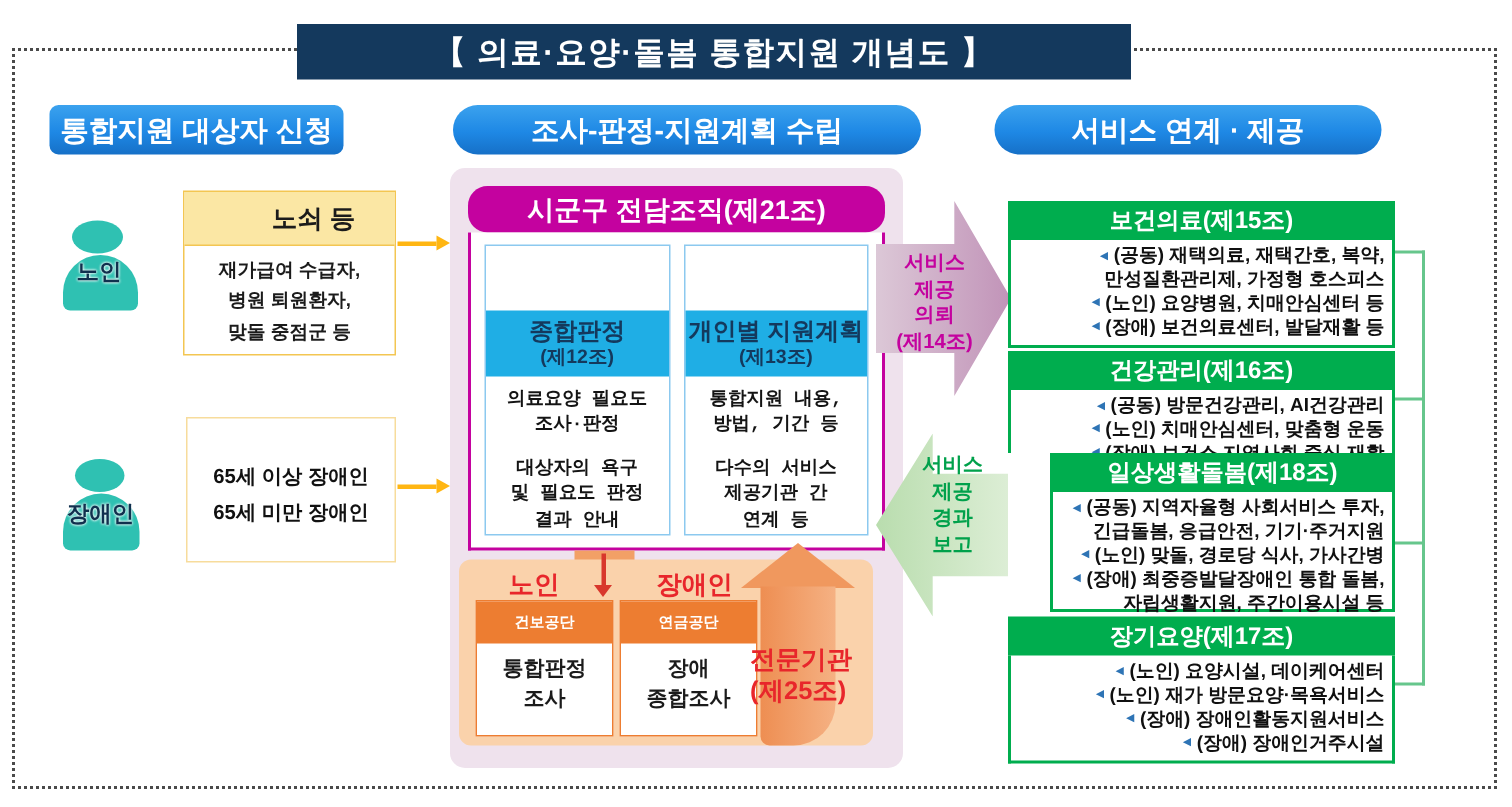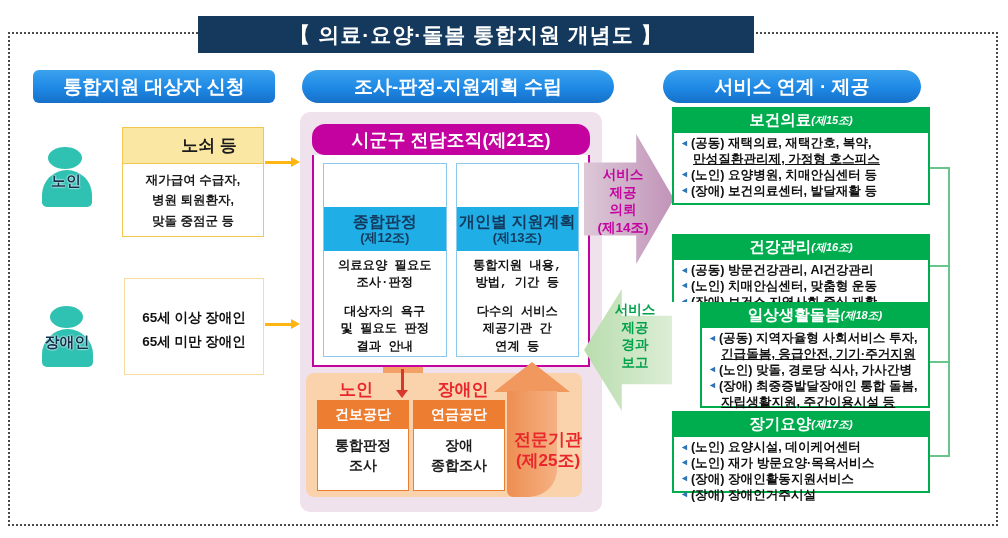--- a/index.html
+++ b/index.html
@@ -11,21 +11,21 @@
   
   #frame { left:8px; top:32px; width:990px; height:494px; border:2px dotted #4a4a4a; }
 
   
   #title { left:198px; top:16px; width:556px; height:37px; background:#14395D; color:#fff;
     font-size:21px; letter-spacing:1px; display:flex; align-items:center; justify-content:center; }
 
   
   .pill { color:#fff; font-size:19px; display:flex; align-items:center; justify-content:center;
     background:linear-gradient(180deg,#3BA2EE 0%,#1E88E5 55%,#1670C7 100%); }
-  #left-pill  { left:33px;  top:70px; width:242px; height:33px; border-radius:6px; }
+  #left-pill  { left:33px;  top:70px; width:196px; height:33px; border-radius:6px; }
   #mid-pill   { left:302px; top:70px; width:312px; height:33px; border-radius:17px; }
   #right-pill { left:663px; top:70px; width:258px; height:33px; border-radius:17px; }
 
   
   .head { background:#2FC1B2; border-radius:50%; }
   .torso { background:#2FC1B2; border-radius:26px 26px 5px 5px; }
   .person-label { color:#10304E; font-size:15px; text-align:center; text-shadow:0 0 2px #fff,0 0 2px #fff; }
 
   
   .ybox { background:#fff; border:1.5px solid #F3C652; text-align:center; }
@@ -56,49 +56,49 @@
 
   #band { left:383px; top:367px; width:40px; height:34px; background:#F2A066; }
   .vline { width:2.5px; background:#D8372C; }
   .vline::after { content:""; position:absolute; bottom:-8px; left:-5px;
     border-top:8px solid #D8372C; border-left:6px solid transparent; border-right:6px solid transparent; }
 
   #peach { left:306px; top:373px; width:276px; height:124px; background:#FAD2AB; border-radius:8px; }
   .red-label { color:#E8262B; font-size:17px; text-align:center; }
 
   .agency { width:92px; height:91px; border:1.5px solid #ED7D31; background:#fff; text-align:center; }
-  .agency-head { height:28px; background:#ED7D31; color:#fff; font-size:14px;
+  .agency-head { height:28px; background:#ED7D31; color:#fff; font-size:10px;
     display:flex; align-items:center; justify-content:center; }
   .agency-body { font-size:14px; line-height:1.4; padding-top:7px; color:#1b1b1b; }
 
   #up-head { left:494px; top:362px; width:0; height:0;
     border-left:38px solid transparent; border-right:38px solid transparent; border-bottom:30px solid #F0985E; }
   #up-shaft { left:507px; top:391px; width:50px; height:106px;
     background:linear-gradient(90deg,#EE8E52,#F5B183); border-radius:0 0 28px 6px; }
-  #expert { left:500px; top:429px; width:96px; color:#E8262B; font-size:17px; line-height:1.25; text-align:center; }
+  #expert { left:500px; top:429px; width:96px; color:#E8262B; font-size:17px; line-height:1.25; }
 
   
   #req-arrow { left:584px; top:134px; width:90px; height:130px;
     clip-path:polygon(0% 22%,58% 22%,58% 0%,100% 50%,58% 100%,58% 78%,0% 78%);
     background:linear-gradient(90deg,#DCC8D7,#C193B8); }
   #req-text { left:588px; top:166px; width:70px; color:#C4029F; font-size:13.5px; line-height:1.3; text-align:center; }
   #rep-arrow { left:584px; top:289px; width:90px; height:122px;
     clip-path:polygon(100% 22%,42% 22%,42% 0%,0% 50%,42% 100%,42% 78%,100% 78%);
     background:linear-gradient(270deg,#DDEED6,#B9DDAE); }
   #rep-text { left:600px; top:301px; width:70px; color:#00A14B; font-size:13.5px; line-height:1.3; text-align:center; }
 
   
   .rbox { left:672px; width:258px; background:#fff; }
   .rbox-head { height:26px; background:#00AD4E; color:#fff; display:flex; align-items:center; justify-content:center; }
   .rbox-title { font-size:15.5px; }
-  .rbox-law { font-size:11px;font-style:italic; }
+  .rbox-law { font-size:16px; }
   .rbox-body { border:2px solid #00AD4E; border-top:none; padding:3px 5px 0 6px;
     font-size:12.6px; line-height:1.27; color:#101010; }
-  .li { padding-left:13px; text-indent:-13px; white-space:nowrap; }
-  .li.cont { text-indent:0;text-decoration:underline; }
+  .li { padding-left:13px; text-indent:-13px; white-space:nowrap;text-align:right; }
+  .li.cont { text-indent:0; }
   .blt { color:#2E74B5; font-size:9px; margin-right:2px; vertical-align:1.5px; }
 
   .bracket { background:#66C68C; }
 </style>
 </head>
 <body>
 
 <div id="stage">
 
   <div class="abs" id="frame"></div>
@@ -213,21 +213,21 @@
   </div>
 
   <div class="abs pill" id="right-pill">서비스 연계 · 제공</div>
 
   <div class="abs bracket" style="left:948px;top:167px;width:2px;height:290px;"></div>
   <div class="abs bracket" style="left:930px;top:167px;width:20px;height:2px;"></div>
   <div class="abs bracket" style="left:930px;top:265px;width:20px;height:2px;"></div>
   <div class="abs bracket" style="left:930px;top:361px;width:20px;height:2px;"></div>
   <div class="abs bracket" style="left:930px;top:455px;width:20px;height:2px;"></div>
 
-  <div class="abs rbox" style="top:107px;">
+  <div class="abs rbox" style="top:134px;">
     <div class="rbox-head">
       <span class="rbox-title">보건의료</span>
         <span class="rbox-law">(제15조)</span>
     </div>
     <div class="rbox-body" style="height:72px;">
       <div class="li"><span class="blt">◄</span><span>(공동) 재택의료, 재택간호, 복약,</span></div>
       <div class="li cont"><span>만성질환관리제, 가정형 호스피스</span></div>
       <div class="li"><span class="blt">◄</span><span>(노인) 요양병원, 치매안심센터 등</span></div>
       <div class="li"><span class="blt">◄</span><span>(장애) 보건의료센터, 발달재활 등</span></div>
     </div>
@@ -257,21 +257,21 @@
       <div class="li"><span class="blt">◄</span><span>(장애) 최중증발달장애인 통합 돌봄,</span></div>
       <div class="li cont"><span>자립생활지원, 주간이용시설 등</span></div>
     </div>
   </div>
 
   <div class="abs rbox" style="top:411px;">
     <div class="rbox-head">
       <span class="rbox-title">장기요양</span>
         <span class="rbox-law">(제17조)</span>
     </div>
-    <div class="rbox-body" style="height:56px;">
+    <div class="rbox-body" style="height:72px;">
       <div class="li"><span class="blt">◄</span><span>(노인) 요양시설, 데이케어센터</span></div>
       <div class="li"><span class="blt">◄</span><span>(노인) 재가 방문요양·목욕서비스</span></div>
       <div class="li"><span class="blt">◄</span><span>(장애) 장애인활동지원서비스</span></div>
       <div class="li"><span class="blt">◄</span><span>(장애) 장애인거주시설</span></div>
     </div>
   </div>
 
 </div>
 
 </body></html>

